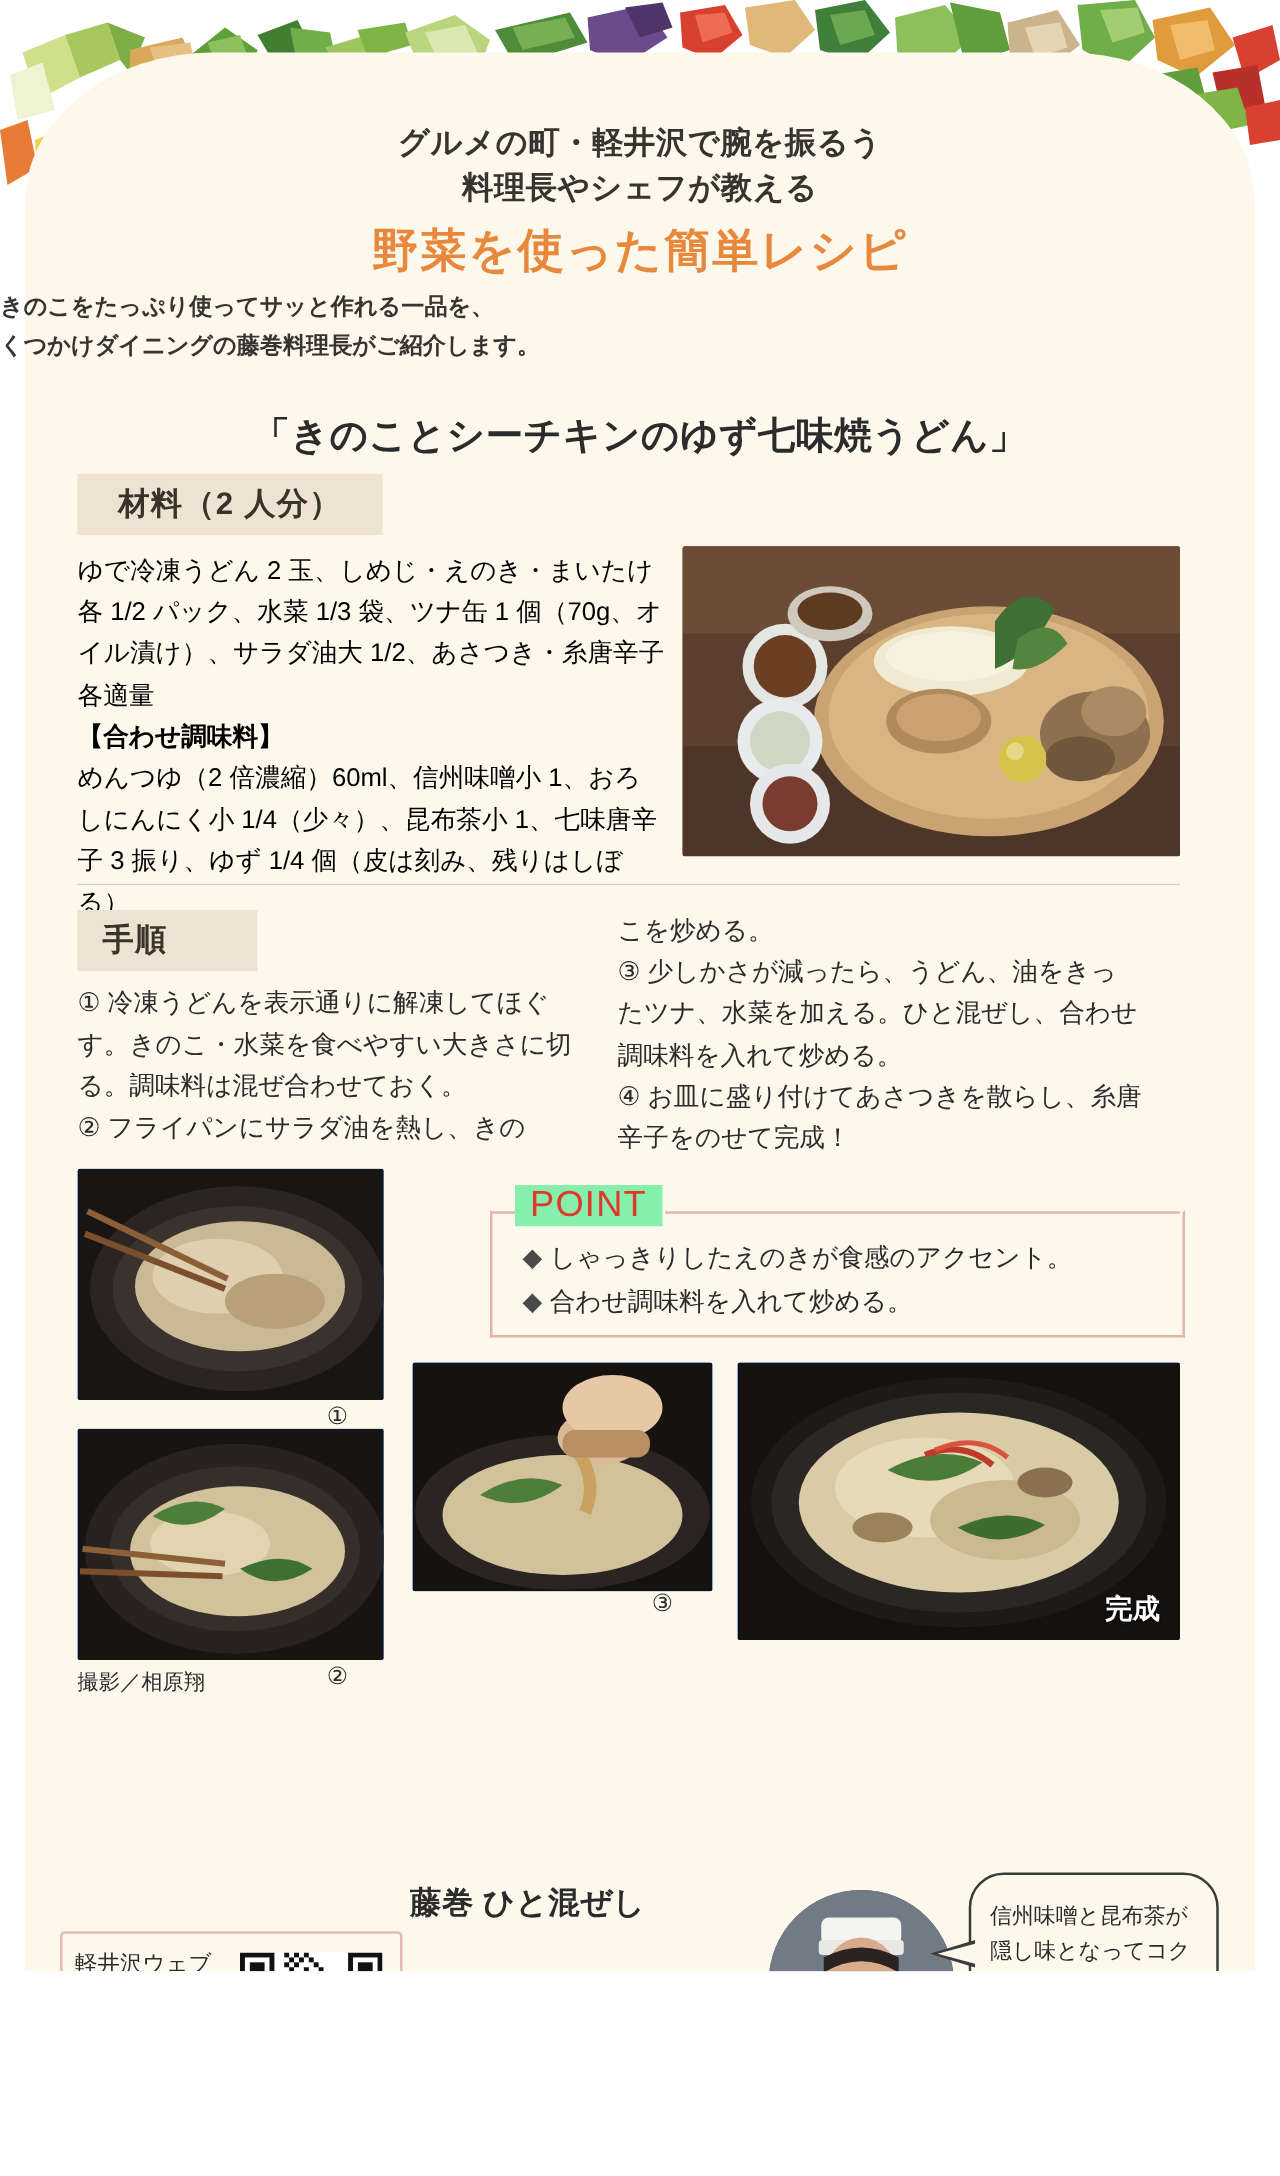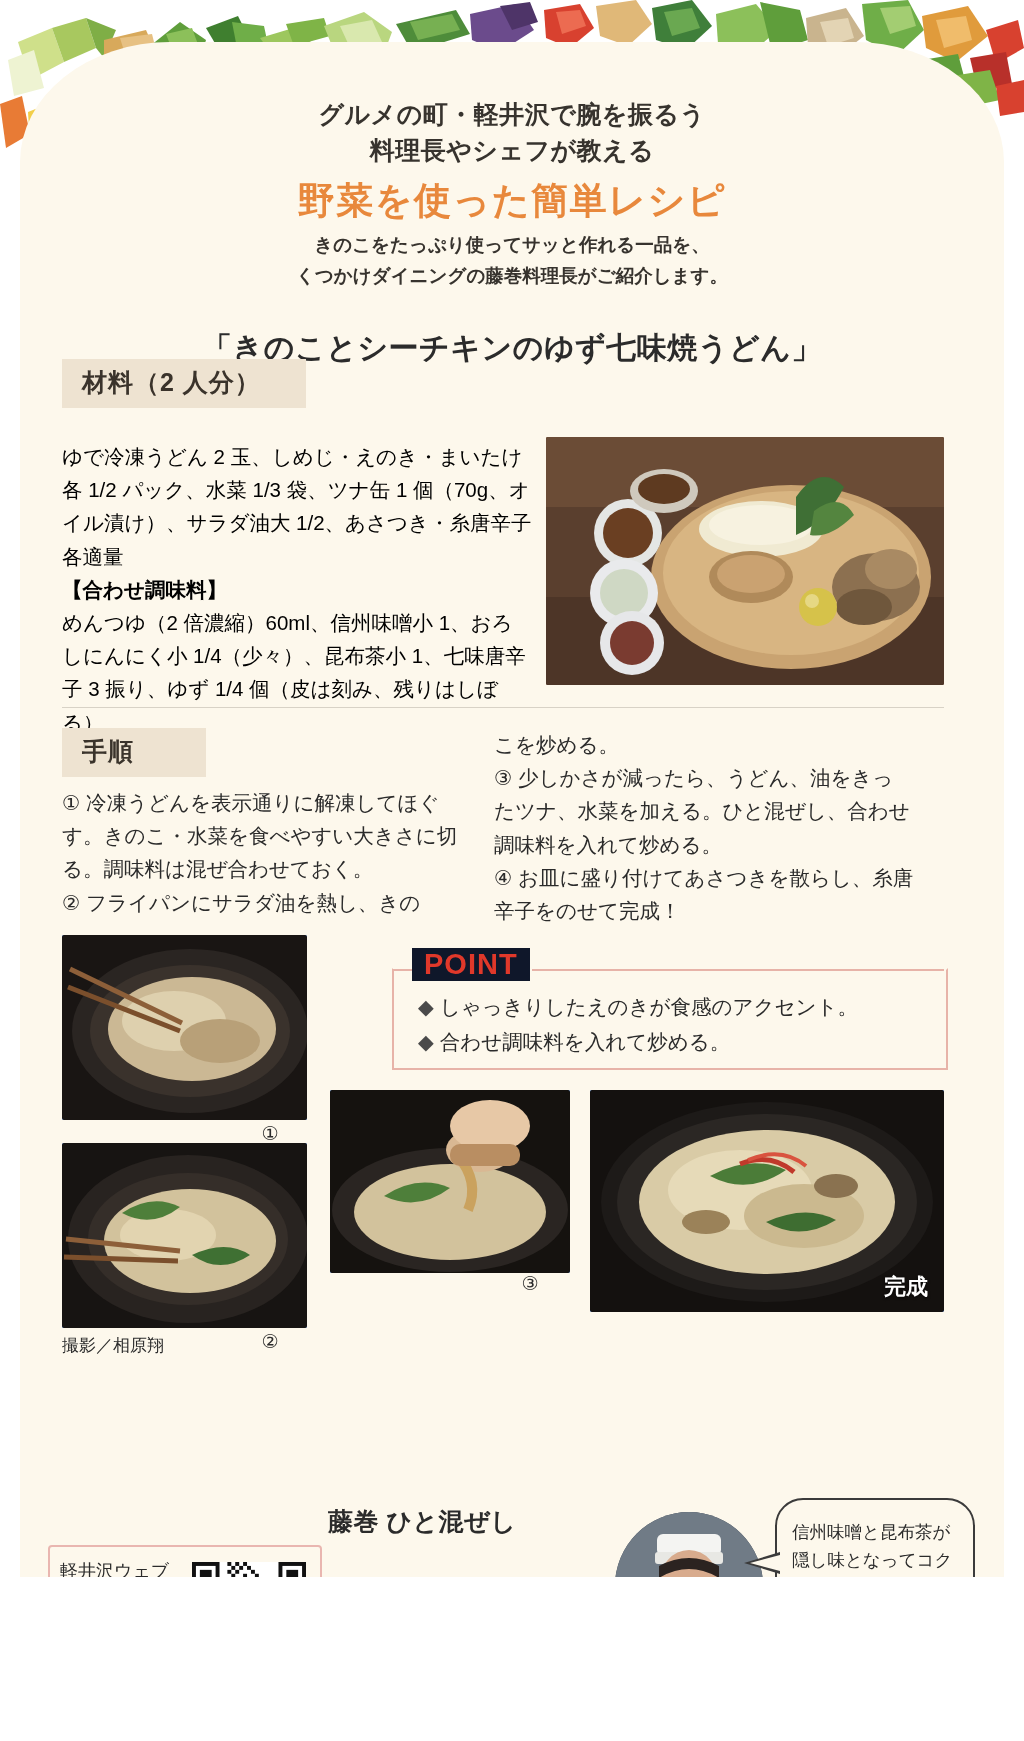--- a/index.html
+++ b/index.html
@@ -62,21 +62,21 @@
     text-align: center;
     font-size: 37px;
     font-weight: 700;
     color: #e8883c;
     letter-spacing: 1.5px;
   }
   .sub-desc {
     position: absolute;
     left: 0; top: 230px;
     width: 1024px;
-    text-align: center;
+    text-align: left;
     font-size: 18.5px;
     line-height: 1.65;
     font-weight: 700;
     color: #37332e;
   }
   .recipe-name {
     position: absolute;
     left: 0; top: 328px;
     width: 1024px;
     text-align: center;
@@ -89,21 +89,21 @@
   
   .sec-label {
     position: absolute;
     background: #eee3d1;
     font-size: 25px;
     font-weight: 700;
     color: #3a332b;
     padding: 7px 20px 9px 20px;
     letter-spacing: 1px;
   }
-  #label-ingredients { left: 62px; top: 359px; width: 204px; }
+  #label-ingredients { left: 62px; top: 379px; width: 204px; text-align: center; }
   #label-steps { left: 62px; top: 728px; width: 104px; }
 
   
   .ing-text {
     position: absolute;
     left: 62px;
     top: 440px;
     width: 470px;
     font-size: 20.5px;
     line-height: 1.62;
@@ -181,25 +181,25 @@
     top: 968px;
     width: 552px;
     height: 98px;
     border: 2px solid #e7b3a8;
     border-top-color: transparent;
   }
   .point-title {
     position: absolute;
     left: 412px;
     top: 948px;
-    background: #0f172a;
+    background: #86efac;
     padding: 0 12px;
     color: #e0382a;
     font-size: 29px;
-    font-weight: 700;
+    font-weight: 400;
     letter-spacing: 1px;
   }
   .point-list {
     position: absolute;
     left: 418px;
     top: 990px;
     width: 520px;
     font-size: 20.5px;
     line-height: 1.62;
     color: #2b2b2b;

